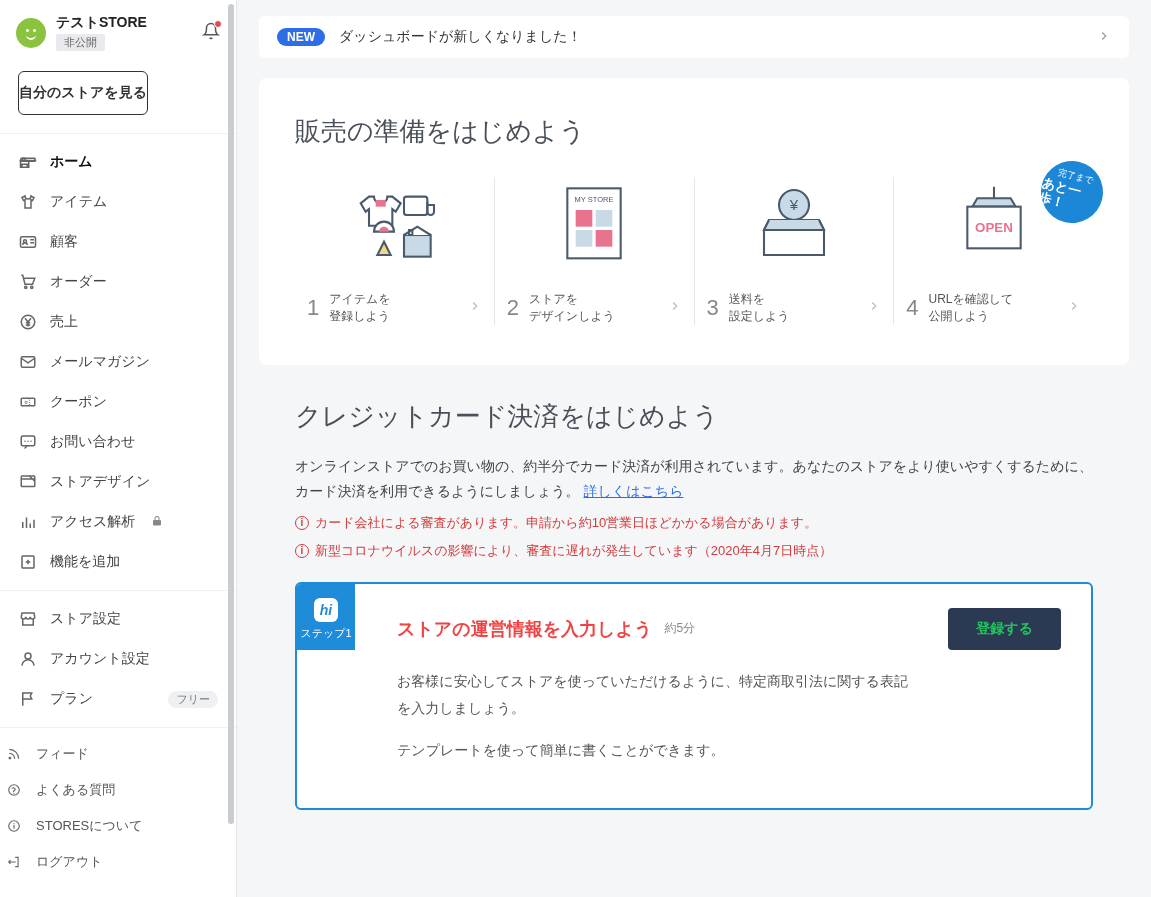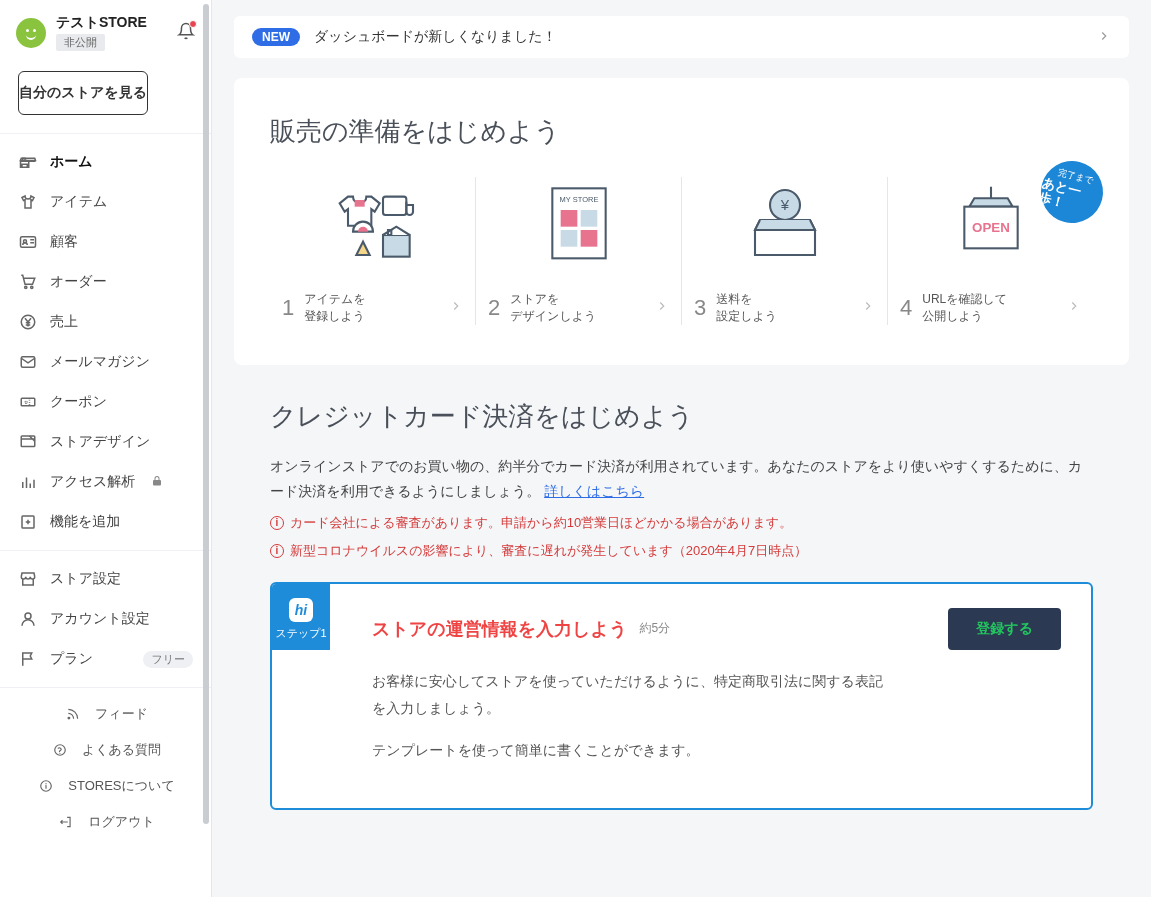--- a/index.html
+++ b/index.html
@@ -1,20 +1,20 @@
 <!DOCTYPE html>
 <html><head>
   <meta charset="utf-8">
   <style>
     * { box-sizing: border-box; margin: 0; padding: 0; }
     body { font-family: -apple-system, BlinkMacSystemFont, "Segoe UI", "Hiragino Sans", "Hiragino Kaku Gothic ProN", Meiryo, sans-serif; background: #f5f6f8; color: #333; font-size: 14px; }
     .container { display: flex; width: 1151px; height: 897px; overflow: hidden; }
     
     
-    .sidebar { width: 212px; background: #fff; border-right: 1px solid #e4e6eb; display: flex; flex-direction: column; position: relative; }
+    .sidebar { width: 237px; background: #fff; border-right: 1px solid #e4e6eb; display: flex; flex-direction: column; position: relative; }
     .sidebar-scroll { overflow-y: auto; height: 100%; }
     .sidebar-header { display: flex; align-items: center; gap: 10px; padding: 14px 16px 10px; position: relative; }
     .avatar { width: 30px; height: 30px; border-radius: 50%; background: #8ac43f; position: relative; flex-shrink: 0; }
     .avatar::before, .avatar::after { content: ""; position: absolute; width: 3px; height: 3px; background: #fff; border-radius: 50%; top: 11px; }
     .avatar::before { left: 10px; }
     .avatar::after { right: 10px; }
     .avatar-smile { position: absolute; bottom: 8px; left: 50%; transform: translateX(-50%); width: 10px; height: 5px; border-bottom: 2px solid #fff; border-radius: 0 0 10px 10px; }
     .store-info { flex: 1; }
     .store-name { font-weight: bold; font-size: 14px; color: #222; }
     .store-badge { display: inline-block; background: #e9eaed; color: #666; font-size: 11px; padding: 1px 8px; border-radius: 2px; margin-top: 2px; }
@@ -22,21 +22,21 @@
     .notif svg { width: 18px; height: 18px; }
     .notif-dot { position: absolute; top: -2px; right: -2px; width: 8px; height: 8px; border-radius: 50%; background: #e64552; border: 1px solid #fff; }
     .view-store-btn { display: block; margin: 10px 18px 18px; padding: 12px 0; border: 1px solid #333; border-radius: 6px; text-align: center; font-weight: bold; color: #333; background: #fff; cursor: pointer; font-size: 14px; }
     
     .nav-section { border-top: 1px solid #eef0f3; padding: 8px 0; }
     .nav-section:first-of-type { border-top: none; }
     .nav-item { display: flex; align-items: center; gap: 12px; padding: 10px 18px; color: #444; font-size: 14px; cursor: pointer; }
     .nav-item.active { font-weight: bold; color: #111; }
     .nav-item .icon { width: 20px; height: 20px; display: flex; align-items: center; justify-content: center; color: #666; flex-shrink: 0; }
     .nav-item .icon svg { width: 18px; height: 18px; }
-    .nav-item.small { padding: 8px 4px; font-size: 13px; color: #555; justify-content: center; }
+    .nav-item.small { padding: 8px 4px; font-size: 13px; color: #555; }
     .nav-item.small .icon svg { width: 14px; height: 14px; }
     .nav-badge { margin-left: auto; background: #eef0f3; color: #777; font-size: 11px; padding: 1px 8px; border-radius: 10px; }
     .lock-mini { margin-left: 4px; }
     .lock-mini svg { width: 12px; height: 12px; color: #888; }
     
     .scrollbar-track { position: absolute; right: 0; top: 0; width: 10px; height: 100%; }
     .scrollbar-thumb { position: absolute; right: 2px; top: 4px; width: 6px; height: 820px; background: #c9ccd1; border-radius: 3px; }
     
     
     .main { flex: 1; background: #f5f6f8; overflow-y: auto; padding: 0 0 30px; }
@@ -159,20 +159,29 @@
         <span>メールマガジン</span>
       </div>
       <div class="nav-item">
         <span class="icon">
               <svg viewBox="0 0 24 24" fill="none" stroke="currentColor" stroke-width="2">
                 <rect x="3" y="7" width="18" height="10" rx="1"></rect>
                 <path d="M8 11l3 3M11 11l-3 3M14 9v8" stroke-dasharray="1 2"></path>
               </svg>
             </span>
         <span>クーポン</span>
+      </div>
+      <div class="nav-item">
+        <span class="icon">
+              <svg viewBox="0 0 24 24" fill="none" stroke="currentColor" stroke-width="2">
+                <rect x="3" y="4" width="18" height="13" rx="2"></rect>
+                <path d="M8 20l3-3M8 11h0M12 11h0M16 11h0" stroke-linecap="round"></path>
+              </svg>
+            </span>
+        <span>お問い合わせ</span>
       </div>
       <div class="nav-item">
         <span class="icon">
               <svg viewBox="0 0 24 24" fill="none" stroke="currentColor" stroke-width="2">
                 <rect x="3" y="4" width="18" height="14" rx="1"></rect>
                 <path d="M3 8h18M14 4l7 7"></path>
               </svg>
             </span>
         <span>ストアデザイン</span>
       </div>

